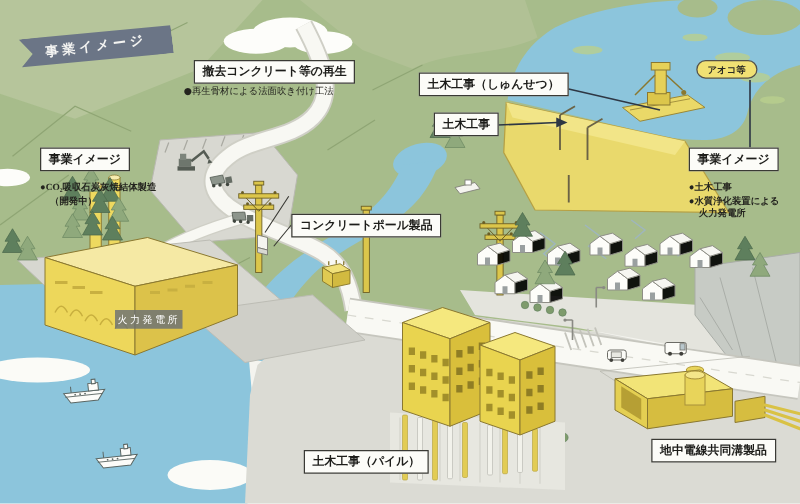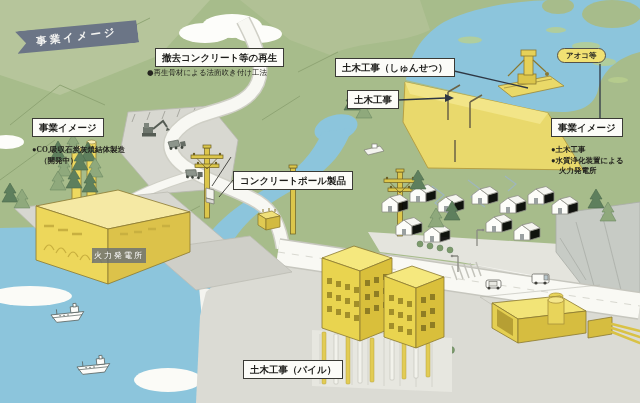--- a/index.html
+++ b/index.html
@@ -430,15 +430,16 @@
   <div class="cap" style="left:557px;top:48px">アオコ等</div>
 
   <div class="lb" style="left:551px;top:118px">事業イメージ</div>
   <div class="notes" style="left:551px;top:145px">
     <div>●土木工事</div>
     <div>●水質浄化装置による</div>
     <div class="ind">火力発電所</div>
   </div>
 
   <div class="lb" style="left:243px;top:360px">土木工事（パイル）</div>
+  <div class="lb" style="left:521px;top:351px">地中電線共同溝製品</div>
 
   <div class="plant-tag" style="left:92px;top:248px">火力発電所</div>
 </div>
 
 </body></html>

